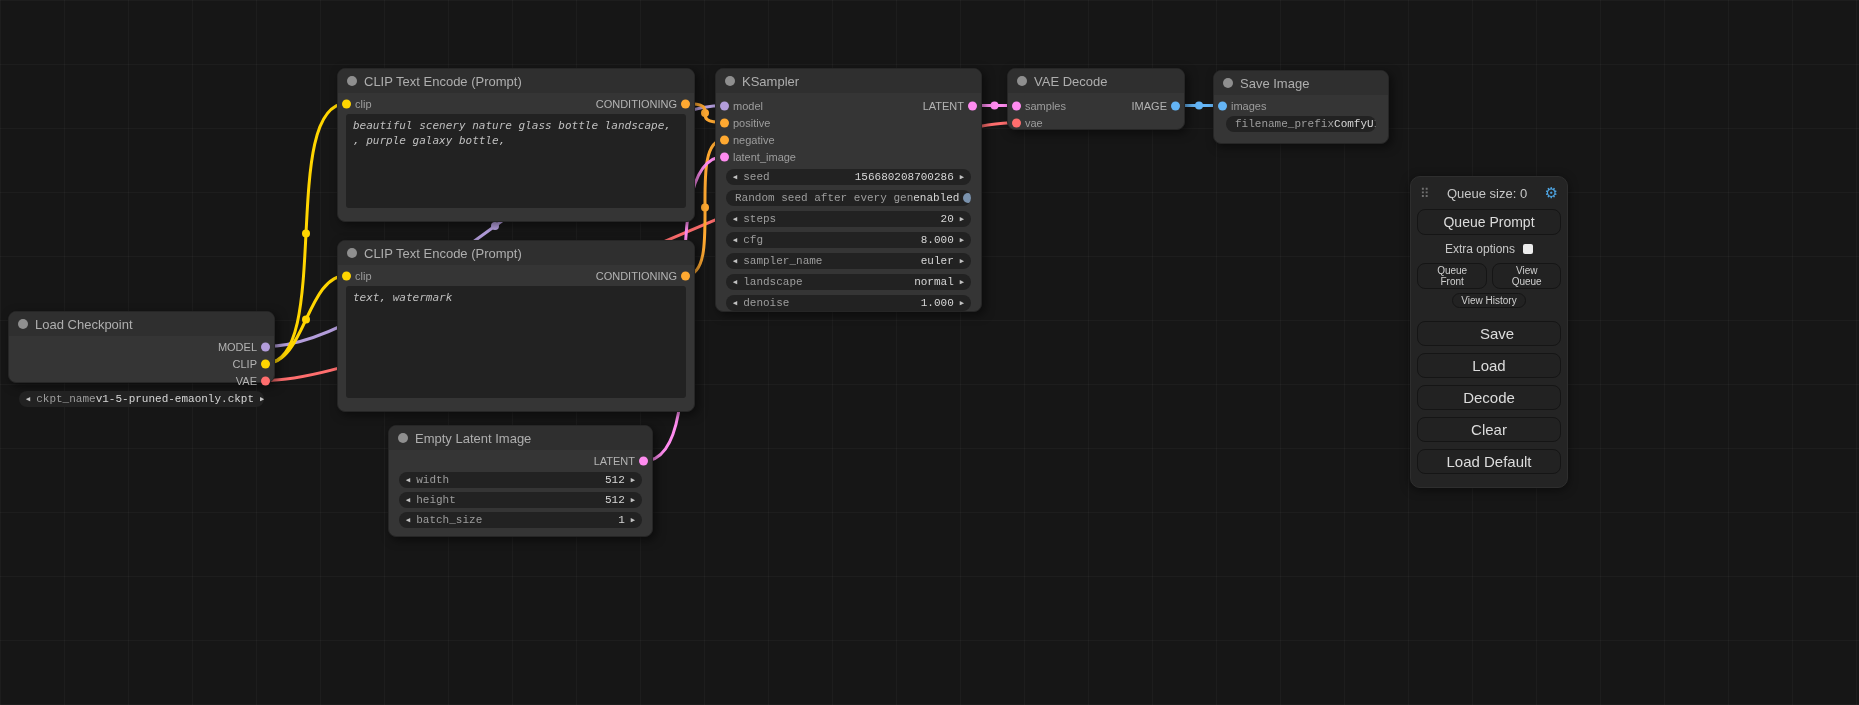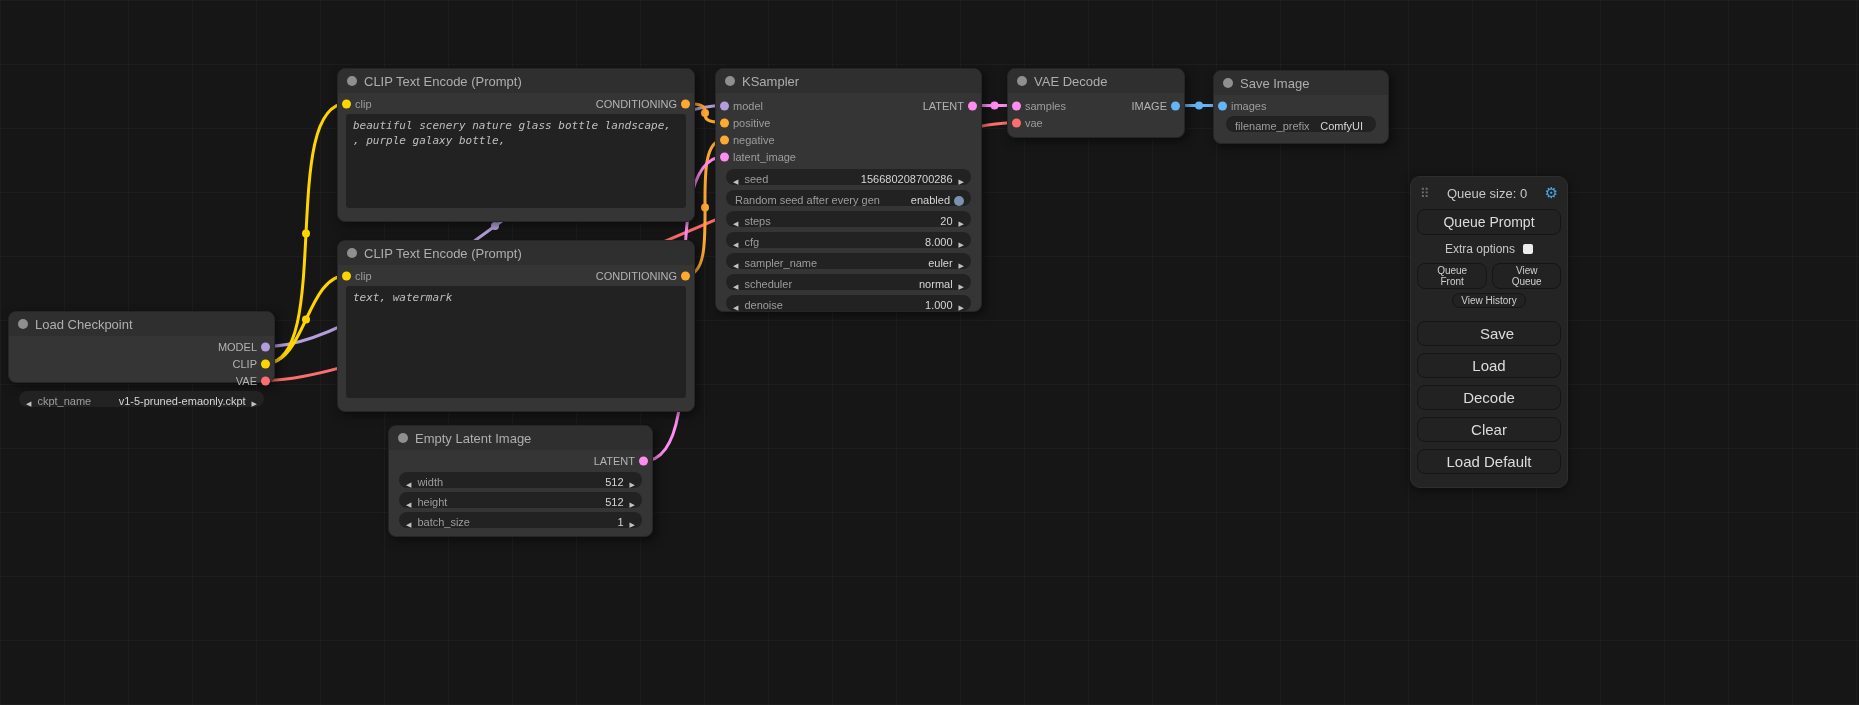--- a/index.html
+++ b/index.html
@@ -31,23 +31,23 @@
 
   .ports { padding-top:2px; }
   .row { position:relative; display:flex; align-items:center; height:17px; font-size:11px; }
   .in-label { color:#9d9d9d; margin-left:17px; }
   .out-label { color:#b3b3b3; margin-left:auto; margin-right:17px; }
   .dot { position:absolute; width:9px; height:9px; border-radius:50%; top:50%; transform:translateY(-50%); background:#888; }
   .dot.in { left:4px; }
   .dot.out { right:4px; }
 
   .widget {
-    display:flex; align-items:flex-end; height:16px; background:#222;
+    display:flex; align-items:center; height:16px; background:#222;
     border-radius:8px; margin:0 10px 4px; padding:0 7px;
-    font-size:11px; color:#9d9d9d; white-space:nowrap; overflow:hidden;
+    font-size:11px; color:#9d9d9d; white-space:nowrap; overflow:hidden;font-family:Liberation Mono, monospace;
   }
   .widget .arr { font-size:7px; color:#c2c2c2; line-height:1; flex:none; }
   .widget .wlabel { margin-left:6px; }
   .widget.noarr .wlabel { margin-left:2px; }
   .widget .wvalue { margin-left:auto; margin-right:6px; color:#d6d6d6; }
   .knob { width:10px; height:10px; border-radius:50%; flex:none; background:#7a92ad; }
 
   .prompt-text {
     background:#222; border-radius:3px; margin:2px 8px; padding:4px 7px;
     font-family:"DejaVu Sans Mono", monospace; font-size:11px; line-height:1.4;
@@ -247,34 +247,34 @@
         <span class="arr">▶</span>
       </div>
       <div class="widget" style="margin-bottom:5px;">
         <span class="arr">◀</span>
         <span class="wlabel">sampler_name</span>
         <span class="wvalue">euler</span>
         <span class="arr">▶</span>
       </div>
       <div class="widget" style="margin-bottom:5px;">
         <span class="arr">◀</span>
-        <span class="wlabel">scheduler</span>
+        <span class="wlabel">landscape</span>
         <span class="wvalue">normal</span>
         <span class="arr">▶</span>
       </div>
       <div class="widget" style="margin-bottom:5px;">
         <span class="arr">◀</span>
         <span class="wlabel">denoise</span>
         <span class="wvalue">1.000</span>
         <span class="arr">▶</span>
       </div>
     </div>
   </div>
 
-  <div class="node" style="left:1007px;top:68px;width:178px;height:70px;">
+  <div class="node" style="left:1007px;top:68px;width:178px;height:62px;">
     <div class="node-title">
       <span class="tdot" style="background-color: rgb(143, 143, 143);"></span>
       <span>VAE Decode</span>
     </div>
     <div class="ports" style="padding-top:4px;">
       <div class="row">
         <span class="dot in" style="background-color: rgb(255, 140, 240);"></span>
         <span class="in-label">samples</span>
         <span class="out-label">IMAGE</span>
         <span class="dot out" style="background-color: rgb(100, 181, 246);"></span>

